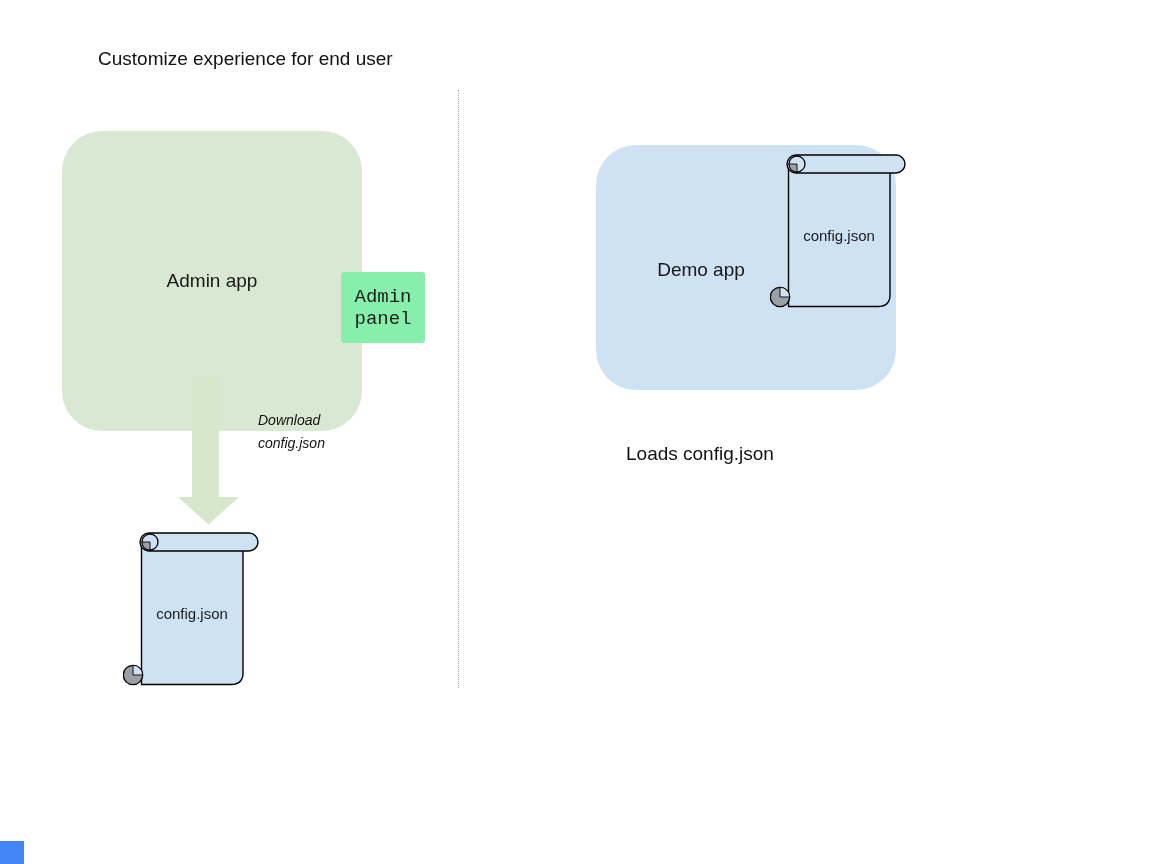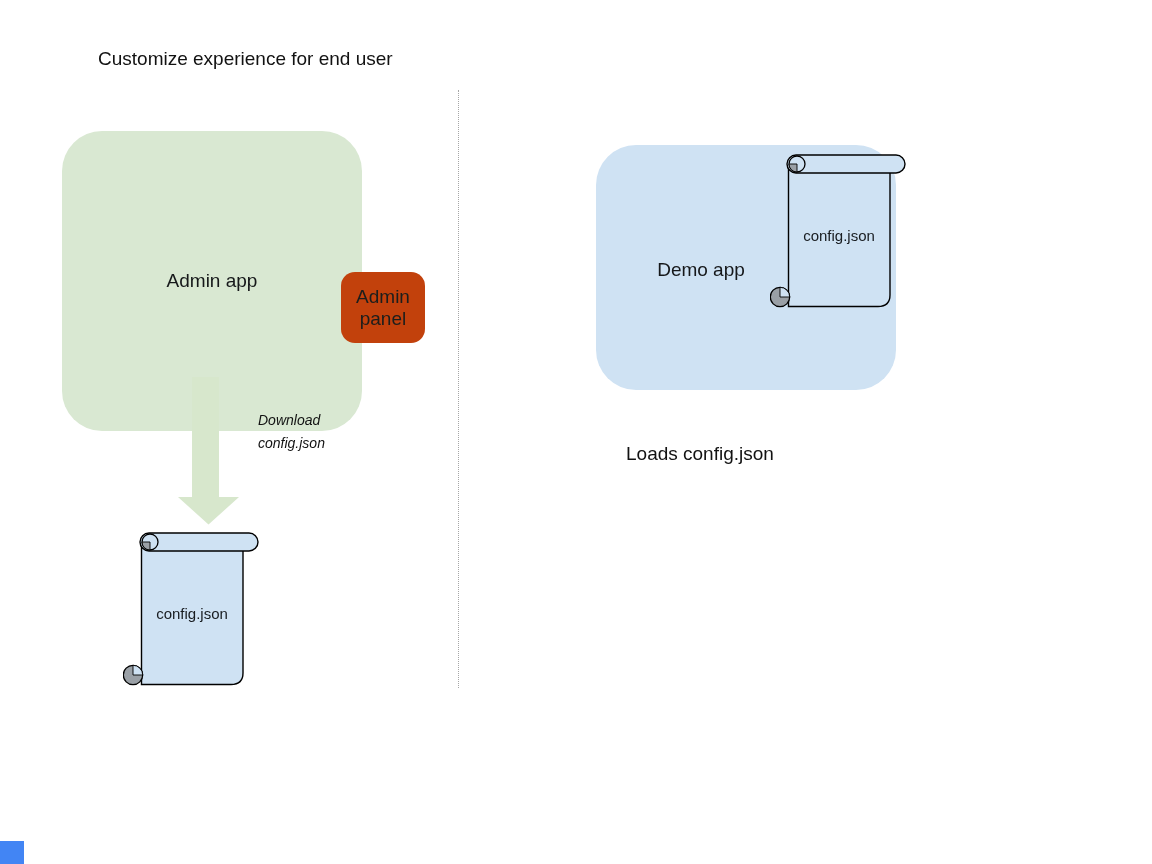--- a/index.html
+++ b/index.html
@@ -10,23 +10,23 @@
   .sec-title{position:absolute;top:48px;font-size:19px;line-height:22px;white-space:nowrap;color:#121212;margin-left:24px;}
   .sec-title.left{left:74px;}
   .sec-title.right{left:604px;}
   .divider{position:absolute;left:458px;top:90px;height:598px;width:0;border-left:1px dotted #a6a6a6;}
   .app-box{position:absolute;border-radius:40px;display:flex;align-items:center;justify-content:center;}
   .admin-app{left:62px;top:131px;width:300px;height:300px;background:#d9e8d2;}
   .demo-app{left:596px;top:145px;width:300px;height:245px;background:#cfe2f3;}
   .app-label{font-size:19px;line-height:22px;color:#16181a;}
   .demo-label{position:absolute;left:655px;top:259px;width:92px;text-align:center;font-size:19px;line-height:22px;color:#16181a;}
   .admin-panel{
-    position:absolute;left:279px;top:141px;width:84px;height:71px;background:#c2410c;border-radius:14px;
+    position:absolute;left:279px;top:141px;width:84px;height:71px;background:#86efac;border-radius:3px;
     display:flex;align-items:center;justify-content:center;text-align:center;
-    font-size:19px;line-height:22px;color:#1c1e1c;white-space:pre-line;
+    font-size:19px;line-height:22px;color:#1c1e1c;white-space:pre-line;font-family:Liberation Mono, monospace;
   }
   .download-arrow{position:absolute;left:178px;top:377px;width:62px;height:149px;}
   .download-label{position:absolute;left:258px;top:409px;font-size:14px;line-height:22.5px;white-space:pre-line;color:#121212;font-style:italic;}
   .caption{position:absolute;left:626px;top:443px;font-size:19px;line-height:22px;color:#121212;text-align:right;}
   .scroll{position:absolute;width:140px;height:154px;}
   .scroll.left-scroll{left:123px;top:532px;}
   .scroll.right-scroll{left:770px;top:154px;}
   .scroll svg{position:absolute;left:0;top:0;}
   .scroll-label{position:absolute;left:9px;top:73px;width:120px;text-align:center;font-size:15px;line-height:18px;color:#181c20;}
   .corner-square{position:absolute;left:0;bottom:0;width:24px;height:23px;background:#4285f4;}

